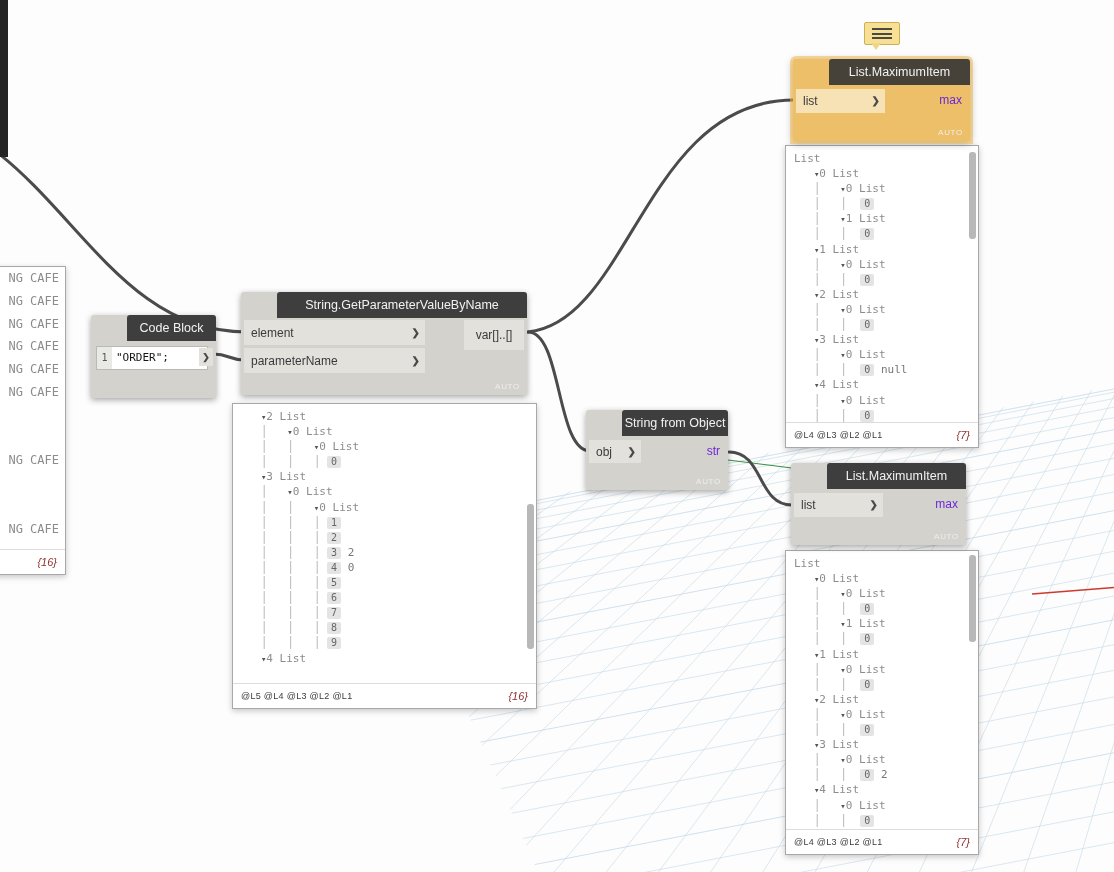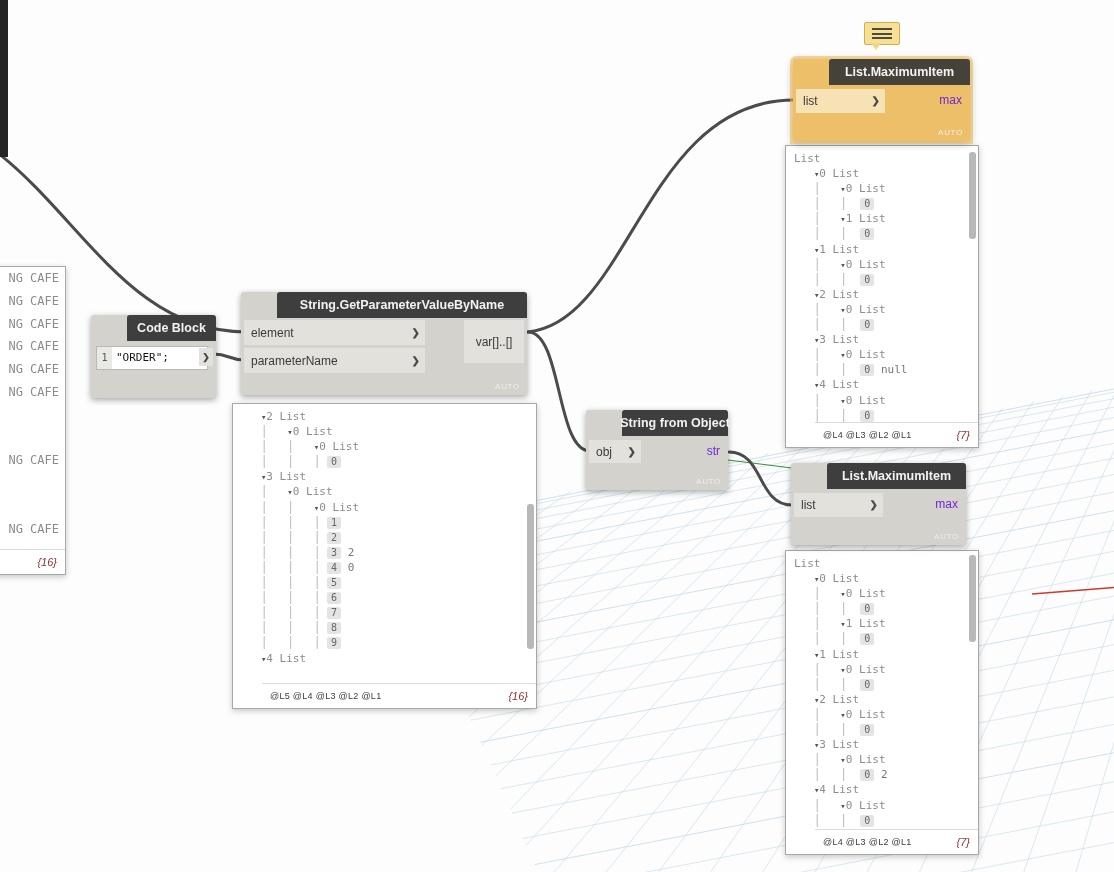--- a/index.html
+++ b/index.html
@@ -4,21 +4,21 @@
 <style>
   html,body{margin:0;padding:0;background:#fff;}
   #canvas{position:relative;width:1114px;height:872px;background:#fdfdfd;overflow:hidden;
           font-family:"Liberation Sans",sans-serif;}
   svg.layer{position:absolute;left:0;top:0;width:1114px;height:872px;}
 
   
   .dnode{position:absolute;background:#d4d2cd;border-radius:3px 3px 0 0;
          box-shadow:0 2px 6px rgba(0,0,0,.35);}
   .dnode .hdr{height:26px;background:#3e3e3e;color:#f2f2f2;border-radius:3px 3px 0 0;
-         font-weight:bold;font-size:12.5px;display:flex;align-items:center;justify-content:center;
+         font-weight:normal;font-size:12.5px;display:flex;align-items:center;justify-content:center;
          white-space:nowrap;padding:0 6px;margin-left:36px;}
   .port-in{position:absolute;background:#e3e1dc;color:#3a3a3a;font-size:12px;
          display:flex;align-items:center;padding-left:7px;box-sizing:border-box;}
   .chev{position:absolute;right:5px;top:50%;transform:translateY(-50%);
          color:#4a4a4a;font-size:10px;font-weight:bold;line-height:1;}
   .port-out-box{position:absolute;background:#e3e1dc;color:#3a3a3a;font-size:12px;
          display:flex;align-items:center;justify-content:center;box-sizing:border-box;}
   .port-out-label{position:absolute;color:#6d28d9;font-size:12px;}
   .lacing{position:absolute;bottom:4px;right:7px;font-size:8px;color:#eeeeee;letter-spacing:.7px;}
   
@@ -33,21 +33,21 @@
          text-align:center;line-height:22px;}
   .codetext{font:11px "DejaVu Sans Mono",monospace;color:#141414;line-height:22px;padding-left:4px;white-space:pre;}
   .cb-out{position:absolute;right:3px;top:33px;width:14px;height:18px;background:#e3e1dc;
          display:flex;align-items:center;justify-content:center;color:#4a4a4a;font-size:9px;font-weight:bold;}
 
   
   .panel{position:absolute;background:#fff;border:1px solid #a8a8a8;
          box-shadow:0 2px 6px rgba(0,0,0,.22);box-sizing:border-box;}
   .panel .rows{position:absolute;left:0;right:0;top:0;bottom:22px;overflow:hidden;padding:5px 0 0 8px;}
   .panel .footer{position:absolute;left:0;right:0;bottom:0;height:22px;border-top:1px solid #dcdcdc;
-         display:flex;justify-content:space-between;align-items:center;padding:12px 8px;box-sizing:border-box;margin-left:29px;}
+         display:flex;justify-content:space-between;align-items:center;padding:12px 8px;box-sizing:border-box;}
   .levels{font-size:9px;color:#3c3c3c;letter-spacing:.3px;}
   .count{font-size:11px;font-style:italic;color:#8d3030;}
   .trow{white-space:pre;font:11px "DejaVu Sans Mono",monospace;line-height:15.1px;color:#8c8c8c;height:15.1px;}
   .trow .pre{color:#b2b2b2;}
   .trow .mark{color:#555;font-size:9px;}
   .trow .lbl{color:#8c8c8c;}
   .ibox{display:inline-block;background:#e4e4e4;color:#666;border-radius:2px;padding:0 4px;
          font-size:10px;line-height:12px;}
   .val{color:#777;}
   .thumb{position:absolute;right:2px;width:7px;background:#b8b8b8;border-radius:3px;}
@@ -266,21 +266,21 @@
   <div class="dnode" style="left:241px;top:292px;width:286px;height:103px;">
     <div class="hdr">String.GetParameterValueByName</div>
     <div class="port-in" style="left:3px;top:28px;width:181px;height:25px;">
       <span>element</span>
       <span class="chev">❯</span>
     </div>
     <div class="port-in" style="left:3px;top:56px;width:181px;height:25px;">
       <span>parameterName</span>
       <span class="chev">❯</span>
     </div>
-    <div class="port-out-box" style="right:3px;top:28px;width:60px;height:43px;">var[]..[]</div>
+    <div class="port-out-box" style="right:3px;top:28px;width:60px;height:30px;">var[]..[]</div>
     <div class="lacing">AUTO</div>
   </div>
 
   <div class="dnode" style="left:586px;top:410px;width:142px;height:80px;">
     <div class="hdr">String from Object</div>
     <div class="port-in" style="left:3px;top:30px;width:52px;height:23px;text-align:right;">
       <span>obj</span>
       <span class="chev">❯</span>
     </div>
     <div class="port-out-label" style="right:8px;top:34px;">str</div>

